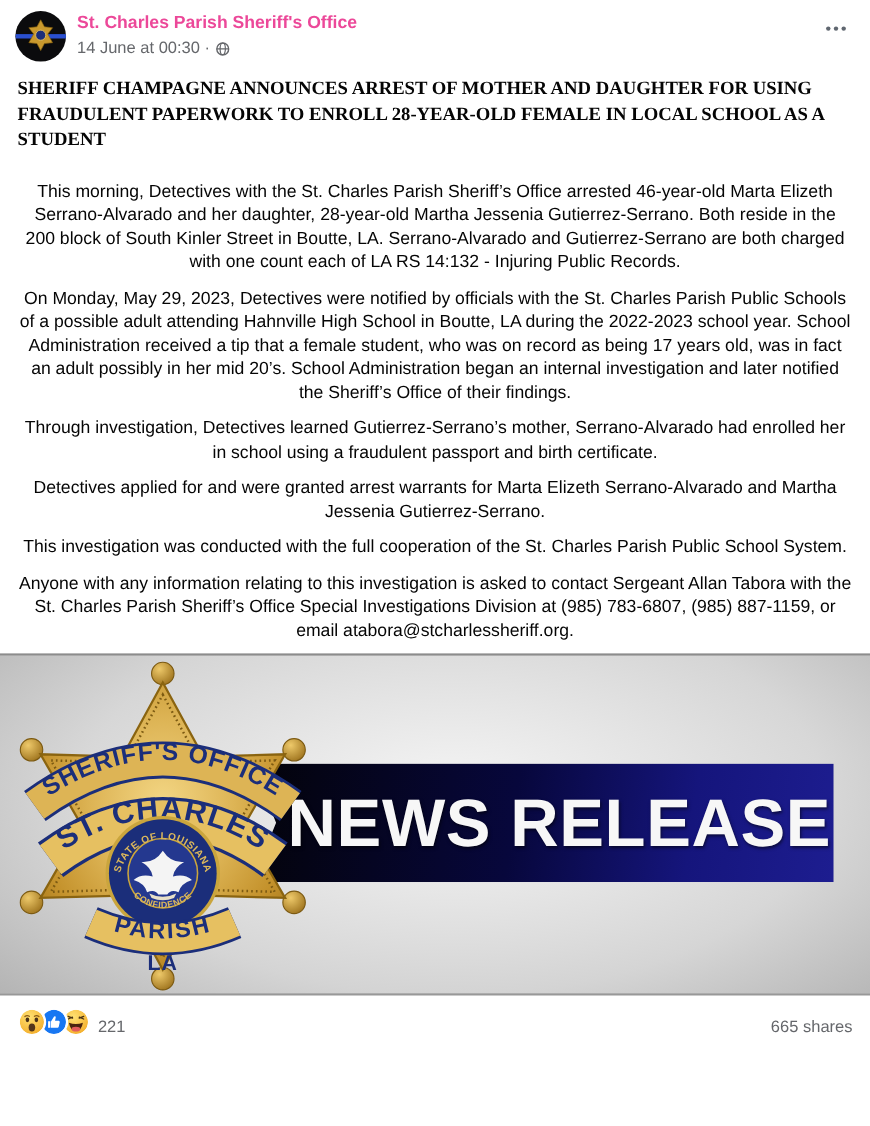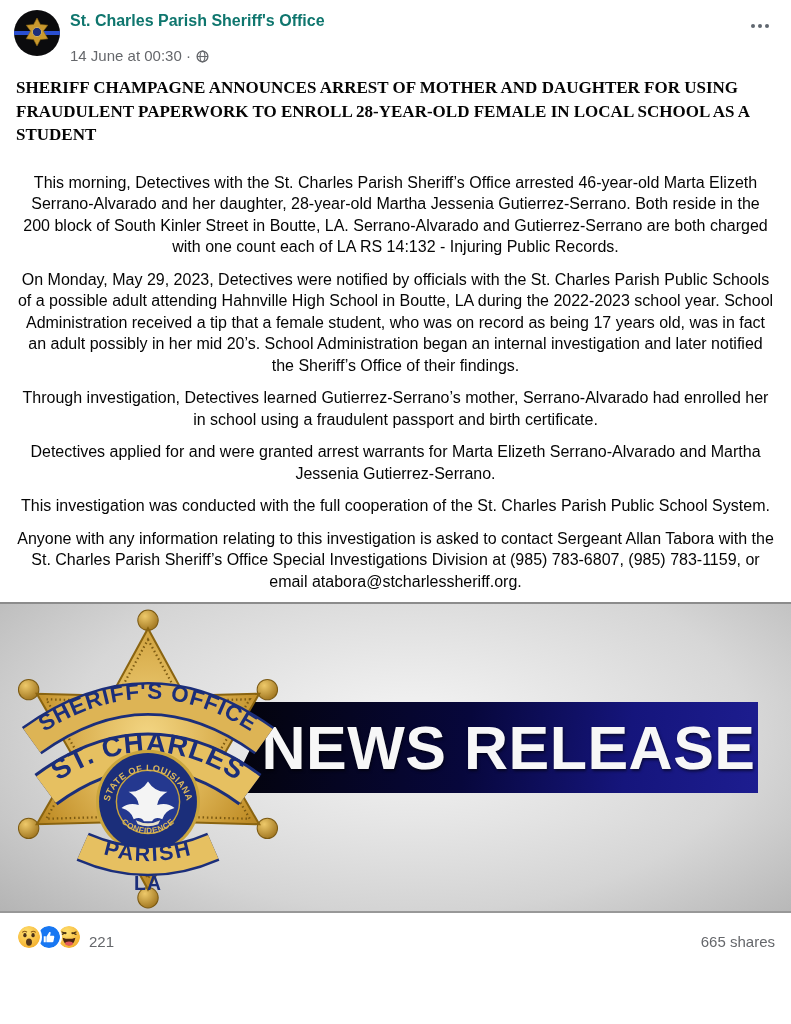--- a/index.html
+++ b/index.html
@@ -10,43 +10,43 @@
   }
   
   .post-header{display:flex;align-items:flex-start;padding:10px 16px 0 14px;}
   .avatar{
     width:46px;height:46px;border-radius:50%;background:#0b0b0d;
     position:relative;overflow:hidden;flex:0 0 auto;cursor:pointer;
   }
   .avatar .blue-line{position:absolute;left:0;right:0;top:21px;height:4px;background:#2a4fd0;}
   .avatar svg{position:absolute;left:8px;top:7px;}
   .header-text{margin-left:10px;padding-top:1px;}
-  .page-name{font-size:16px;font-weight:bold;color:#0f766e;line-height:20px;cursor:pointer;text-align:center;}
-  .meta-row{display:flex;align-items:center;gap:5px;margin-top:16px;color:#65676b;font-size:15px;}
+  .page-name{font-size:16px;font-weight:bold;color:#ec4899;line-height:20px;cursor:pointer;text-align:center;}
+  .meta-row{display:flex;align-items:center;gap:5px;margin-top:4px;color:#65676b;font-size:15px;}
   .globe{display:inline-block;margin-top:1px;}
   .more-btn{margin-left:auto;display:flex;gap:3px;padding:14px 6px;cursor:pointer;align-items:center;}
   .more-btn i{width:4px;height:4px;border-radius:50%;background:#606770;display:block;}
   
   .post-body{padding:8px 16px 10px 16px;font-size:16px;line-height:21.5px;}
   .headline{
     font-family:"Liberation Serif",serif;font-weight:bold;
     font-size:17px;line-height:23.5px;margin:4px 0 25px 0;
   }
   .para{margin:0 0 11px 0;text-align:center;}
   .para:last-child{margin-bottom:0;}
   
   .post-image{
     position:relative;width:791px;height:307px;overflow:hidden;cursor:pointer;
     background:
       radial-gradient(ellipse 95% 130% at 52% 42%, rgba(246,246,246,.95) 0%, rgba(216,216,216,.9) 45%, rgba(166,166,166,.9) 82%, rgba(140,140,140,.95) 100%),
       linear-gradient(#b9b9b9,#d9d9d9 30%,#d2d2d2 70%,#a9a9a9);
     border-top:2px solid #8c8c8c;border-bottom:2px solid #989898;
   }
   .nr-banner{
-    position:absolute;left:229px;top:98px;width:529px;height:91px;
+    position:absolute;left:229px;top:98px;width:529px;height:108px;
     background:linear-gradient(98deg,#030309 0%,#07073c 45%,#15157c 75%,#1d1d90 100%);
     display:flex;align-items:center;justify-content:center;
     box-shadow:3px 5px 10px rgba(255,255,255,.75), -1px -1px 4px rgba(255,255,255,.35);
     clip-path:polygon(0 0,100% 0,100% 100%,0 100%,22px 50%);
   }
   .nr-banner span{
     color:#f7f7f7;font-weight:bold;font-size:61px;letter-spacing:.5px;
     padding-left:30px;white-space:nowrap;text-shadow:1px 2px 3px rgba(0,0,0,.55);
   }
   .badge-svg{position:absolute;left:-5px;top:2px;}
@@ -93,21 +93,21 @@
   </div>
 </div>
 
 <div class="post-body">
   <div class="headline">SHERIFF CHAMPAGNE ANNOUNCES ARREST OF MOTHER AND DAUGHTER FOR USING FRAUDULENT PAPERWORK TO ENROLL 28-YEAR-OLD FEMALE IN LOCAL SCHOOL AS A STUDENT</div>
   <p class="para">This morning, Detectives with the St. Charles Parish Sheriff’s Office arrested 46-year-old Marta Elizeth Serrano-Alvarado and her daughter, 28-year-old Martha Jessenia Gutierrez-Serrano. Both reside in the 200 block of South Kinler Street in Boutte, LA. Serrano-Alvarado and Gutierrez-Serrano are both charged with one count each of LA RS 14:132 - Injuring Public Records.</p>
   <p class="para">On Monday, May 29, 2023, Detectives were notified by officials with the St. Charles Parish Public Schools of a possible adult attending Hahnville High School in Boutte, LA during the 2022-2023 school year. School Administration received a tip that a female student, who was on record as being 17 years old, was in fact an adult possibly in her mid 20’s. School Administration began an internal investigation and later notified the Sheriff’s Office of their findings.</p>
   <p class="para">Through investigation, Detectives learned Gutierrez-Serrano’s mother, Serrano-Alvarado had enrolled her in school using a fraudulent passport and birth certificate.</p>
   <p class="para">Detectives applied for and were granted arrest warrants for Marta Elizeth Serrano-Alvarado and Martha Jessenia Gutierrez-Serrano.</p>
   <p class="para">This investigation was conducted with the full cooperation of the St. Charles Parish Public School System.</p>
-  <p class="para">Anyone with any information relating to this investigation is asked to contact Sergeant Allan Tabora with the St. Charles Parish Sheriff’s Office Special Investigations Division at (985) 783-6807, (985) 783-1159, or email atabora@stcharlessheriff.org.</p>
+  <p class="para">Anyone with any information relating to this investigation is asked to contact Sergeant Allan Tabora with the St. Charles Parish Sheriff’s Office Special Investigations Division at (985) 783-6807, (985) 887-1159, or email atabora@stcharlessheriff.org.</p>
 </div>
 
 <div class="post-image">
   <div class="nr-banner">
     <span>NEWS RELEASE</span>
   </div>
 
   <svg class="badge-svg" width="306" height="306" viewBox="0 0 300 300">
     <defs>
       <radialGradient id="goldGrad" cx="50%" cy="42%" r="65%">

